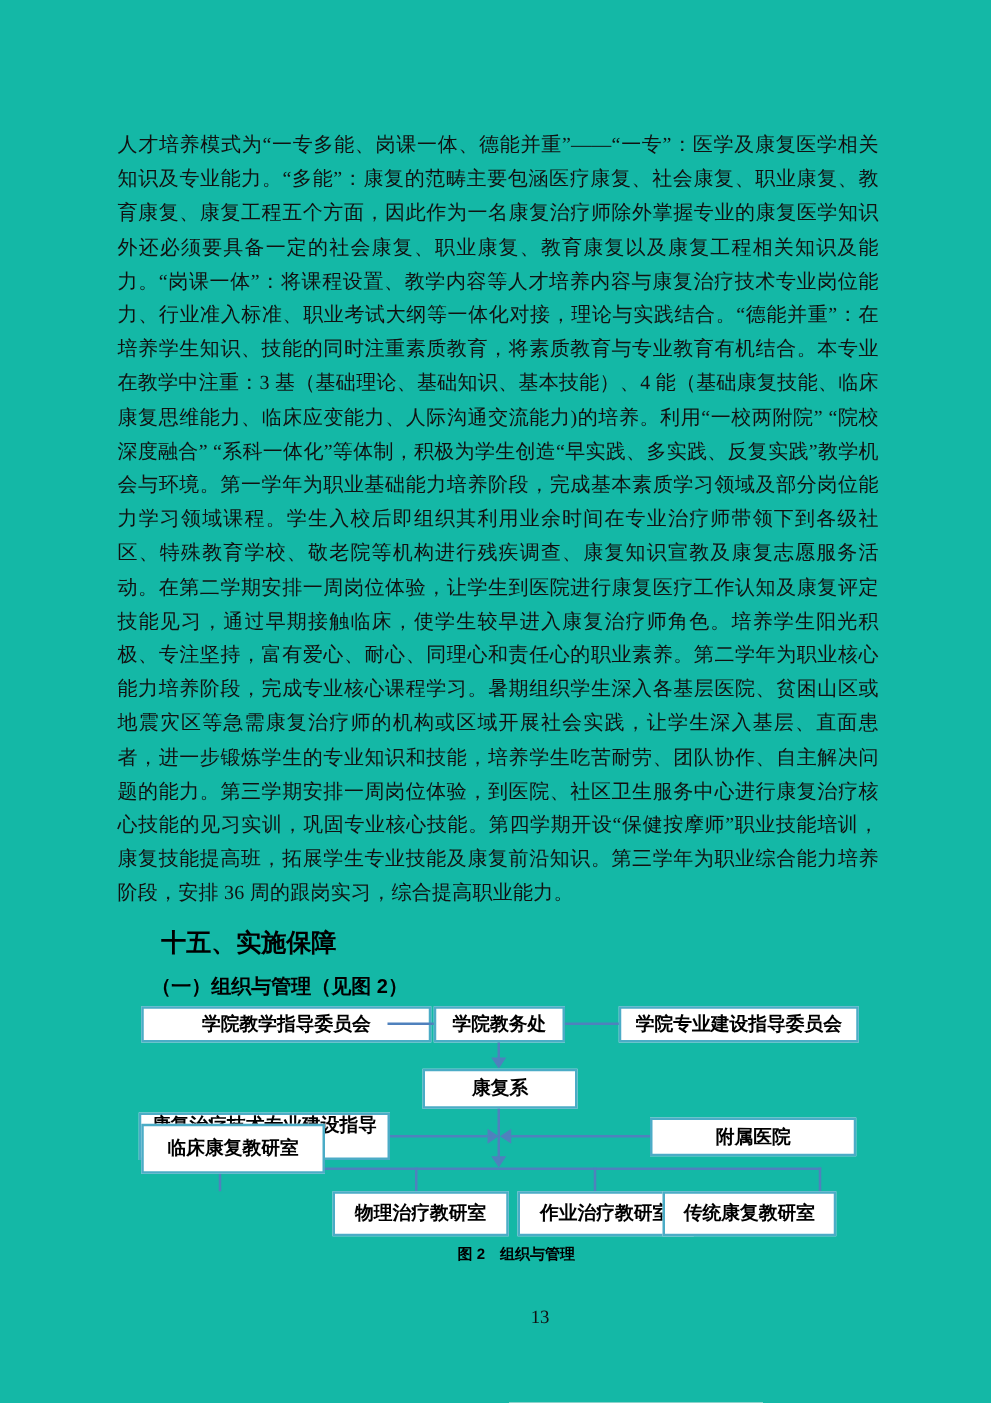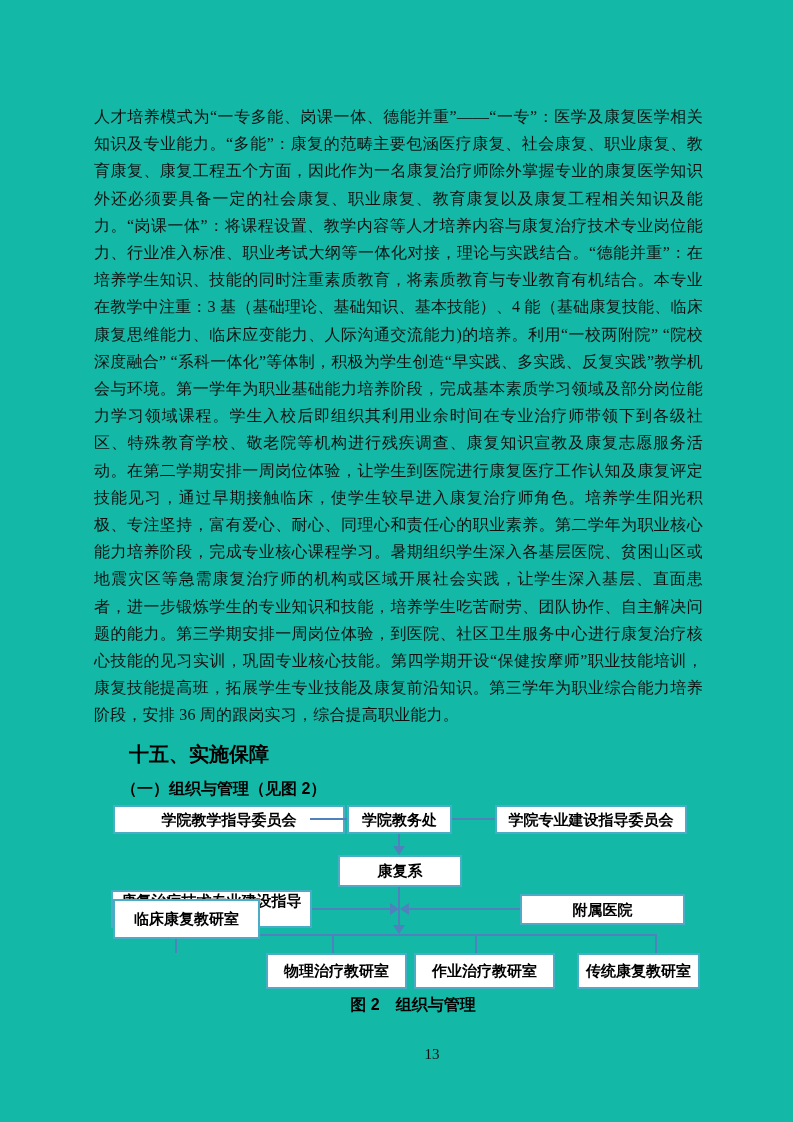--- a/index.html
+++ b/index.html
@@ -54,21 +54,21 @@
   .hline,.vline{position:absolute;background:var(--connector);}
   .arr{position:absolute;width:0;height:0;}
   .arr-down{border-left:6px solid transparent;border-right:6px solid transparent;border-top:9px solid var(--connector);}
   .arr-right{border-top:6px solid transparent;border-bottom:6px solid transparent;border-left:9px solid var(--connector);}
   .arr-left{border-top:6px solid transparent;border-bottom:6px solid transparent;border-right:9px solid var(--connector);}
   .fig-caption{
     position:absolute;
     left:413px;top:995px;
     transform:translateX(-50%);
     font-family:"Liberation Sans","DejaVu Sans",sans-serif;
-    font-size:16px;font-weight:bold;color:#000;
+    font-size:12px;font-weight:bold;color:#000;
     white-space:nowrap;
   }
   .page-number{
     position:absolute;
     left:432px;top:1046px;
     transform:translateX(-50%);
     font-size:15px;color:#111;text-align:right;
   }
 </style>
 </head>
@@ -109,20 +109,20 @@
 
     <div class="hline" style="left:175px;top:934px;width:482px;height:2px;"></div>
     <div class="vline" style="left:175px;top:934px;width:2px;height:19px;"></div>
     <div class="vline" style="left:332px;top:934px;width:2px;height:19px;"></div>
     <div class="vline" style="left:475px;top:934px;width:2px;height:19px;"></div>
     <div class="vline" style="left:655px;top:934px;width:2px;height:19px;"></div>
 
     <div class="obox" style="left:113px;top:899px;width:147px;height:40px;">临床康复教研室</div>
     <div class="obox" style="left:266px;top:953px;width:141px;height:36px;">物理治疗教研室</div>
     <div class="obox" style="left:414px;top:953px;width:141px;height:36px;">作业治疗教研室</div>
-    <div class="obox" style="left:577px;top:953px;width:123px;height:36px;">传统康复教研室</div>
+    <div class="obox" style="left:530px;top:953px;width:139px;height:36px;">传统康复教研室</div>
   </div>
 
   <div class="fig-caption">图 2　组织与管理</div>
 
   <div class="page-number">13</div>
 
 </div>
 
 </body></html>

